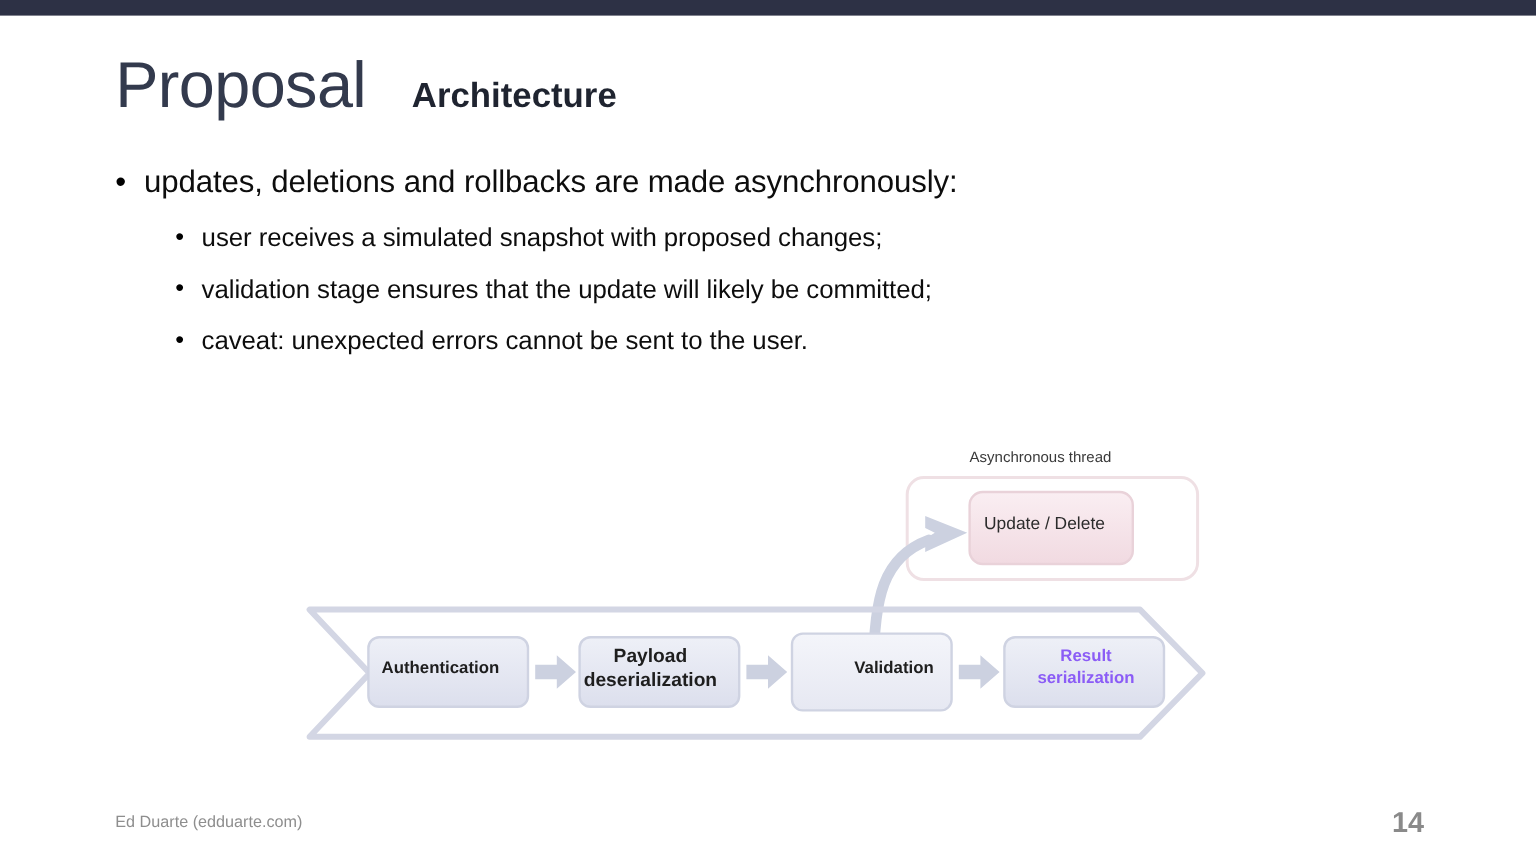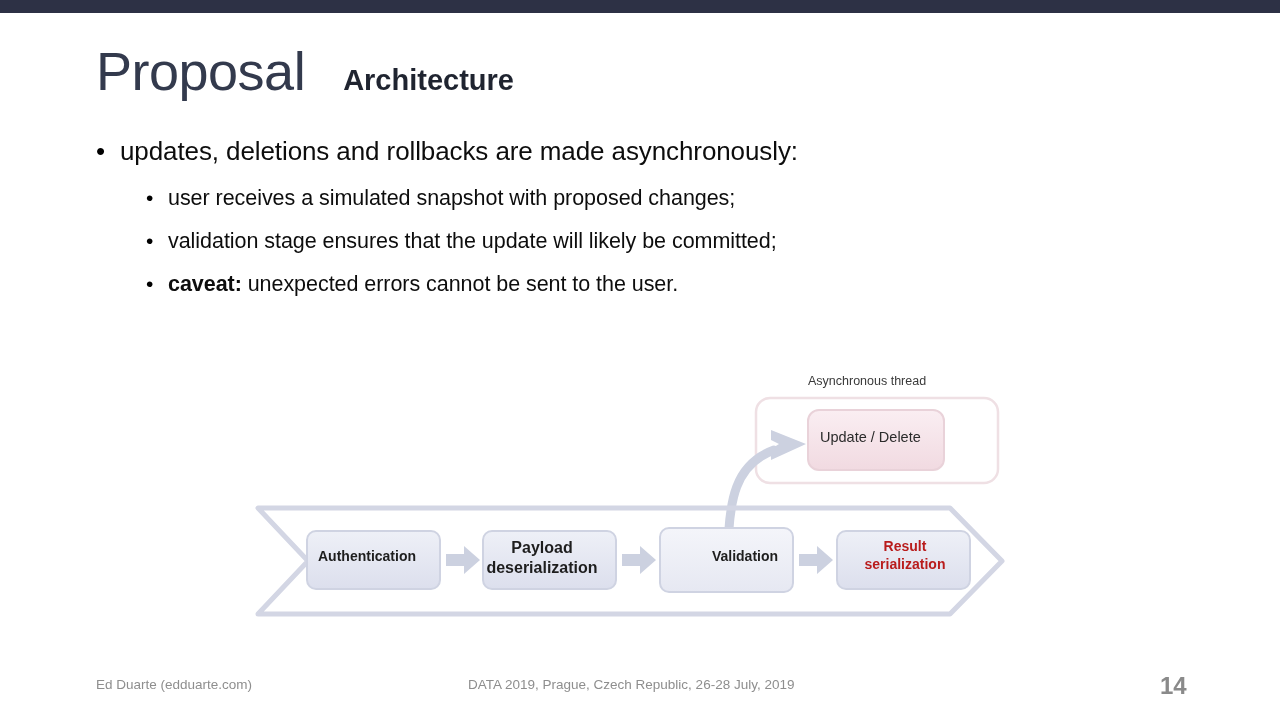--- a/index.html
+++ b/index.html
@@ -33,41 +33,41 @@
 
   
   .bullets { position: absolute; left: 96px; top: 134px; width: 1000px; }
   .lvl1 { display: flex; align-items: flex-start; margin-bottom: 10px; }
   .lvl1 .dot { width: 24px; font-size: 26px; color: #000; line-height: 1.35; }
   .lvl1 .txt { font-size: 26px; color: #0d0d0d; line-height: 1.35; letter-spacing: -0.1px; }
 
   .lvl2 { display: flex; align-items: flex-start; margin: 0 0 13px 50px; }
   .lvl2 .dot { width: 22px; font-size: 21px; color: #000; line-height: 1.4; }
   .lvl2 .txt { font-size: 21.5px; color: #0d0d0d; line-height: 1.4; letter-spacing: -0.05px; }
-  .lvl2 .txt b { font-weight: 700; }
+  .lvl2 .txt b { font-weight: 400; }
   .sub-list { margin-top: 14px; }
 
   
   .diagram { position: absolute; left: 250px; top: 368px; width: 780px; height: 258px; }
   .diagram svg { display: block; }
 
   .dlabel {
     position: absolute; font-family: "Liberation Sans", sans-serif;
     color: #3c3c3c; white-space: nowrap;
   }
   .async-caption {
     left: 558px; top: 6px; font-size: 12.5px; color: #3a3a3a; font-weight: 400;
   }
   .lbl-update { left: 570px; top: 61px; font-size: 14.5px; color: #2b2b2b; font-weight: 400; }
   .lbl-auth   { left: 68px;  top: 180px; font-size: 14px; color: #1e1e1e; font-weight: 700; }
   .lbl-payload{ left: 222px; top: 170px; font-size: 16px; color: #1e1e1e; font-weight: 700;
                 text-align: center; width: 140px; line-height: 1.25; }
   .lbl-valid  { left: 430px; top: 180px; font-size: 14px; color: #1e1e1e; font-weight: 700;
                 text-align: center; width: 130px; }
-  .lbl-result { left: 585px; top: 170px; font-size: 14px; color: #b91c1c; font-weight: 700;
+  .lbl-result { left: 585px; top: 170px; font-size: 14px; color: #8b5cf6; font-weight: 700;
                 text-align: center; width: 140px; line-height: 1.25; }
 
   
   .footer-left {
     position: absolute; left: 96px; top: 677px;
     font-size: 13.5px; color: #8e8e8e;
   }
   .footer-center {
     position: absolute; left: 468px; top: 677px;
     font-size: 13.5px; color: #8e8e8e;
@@ -162,16 +162,15 @@
       <div>deserialization</div>
     </div>
     <div class="dlabel lbl-valid">Validation</div>
     <div class="dlabel lbl-result">
       <div>Result</div>
       <div>serialization</div>
     </div>
   </div>
 
   <div class="footer-left">Ed Duarte (edduarte.com)</div>
-  <div class="footer-center">DATA 2019, Prague, Czech Republic, 26-28 July, 2019</div>
   <div class="page-num">14</div>
 
 </div>
 
 </body></html>

